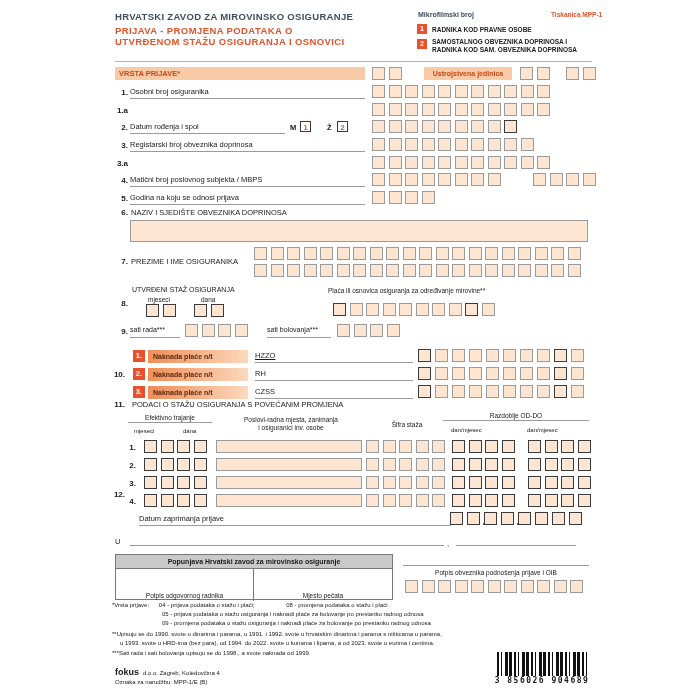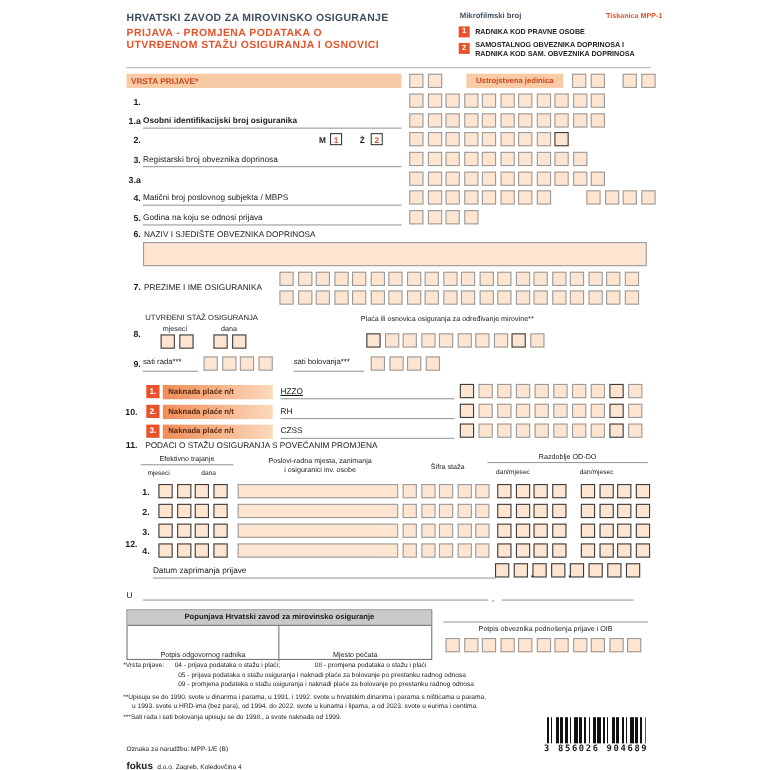--- a/index.html
+++ b/index.html
@@ -76,51 +76,52 @@
   <div class="abs boxes" style="left:520px;top:67px;">
       <span class="bx"></span>
       <span class="bx"></span>
     </div>
   <div class="abs boxes" style="left:566px;top:67px;">
       <span class="bx"></span>
       <span class="bx"></span>
     </div>
 
   <div class="abs num" style="left:98px;top:88px;">1.</div>
+  <div class="abs frow" style="left:130px;top:85px;width:235px;">Osobni broj osiguranika</div>
   <div class="abs boxes" style="left:372px;top:85px;">
       <span class="bx"></span>
       <span class="bx"></span>
       <span class="bx"></span>
       <span class="bx"></span>
       <span class="bx"></span>
       <span class="bx"></span>
       <span class="bx"></span>
       <span class="bx"></span>
       <span class="bx"></span>
       <span class="bx"></span>
       <span class="bx"></span>
     </div>
 
   <div class="abs num" style="left:98px;top:106px;">1.a</div>
-  <div class="abs frow" style="left:130px;top:103px;width:235px;font-weight:bold;">Osobni identifikacijski broj osiguranika</div>
   <div class="abs boxes" style="left:372px;top:103px;">
       <span class="bx"></span>
       <span class="bx"></span>
       <span class="bx"></span>
       <span class="bx"></span>
       <span class="bx"></span>
       <span class="bx"></span>
       <span class="bx"></span>
       <span class="bx"></span>
       <span class="bx"></span>
       <span class="bx"></span>
       <span class="bx"></span>
     </div>
 
   <div class="abs num" style="left:98px;top:123px;">2.</div>
+  <div class="abs frow" style="left:130px;top:120px;width:155px;">Datum rođenja i spol</div>
   <div class="abs lbl" style="left:290px;top:123px;font-weight:bold;">M</div>
   <div class="abs mini" style="left:300px;top:121px;">1</div>
   <div class="abs lbl" style="left:327px;top:123px;font-weight:bold;">Ž</div>
   <div class="abs mini" style="left:337px;top:121px;">2</div>
   <div class="abs boxes" style="left:372px;top:120px;">
       <span class="bx"></span>
       <span class="bx"></span>
       <span class="bx"></span>
       <span class="bx"></span>
       <span class="bx"></span>
@@ -510,21 +511,21 @@
     <span>*Vrsta prijave:</span>
     <span style="margin-left:8px;">04 - prijava podataka o stažu i plaći;</span>
     <span style="margin-left:30px;">08 - promjena podataka o stažu i plaći</span>
   </div>
   <div class="abs fn" style="left:162px;top:610px;">05 - prijava podataka o stažu osiguranja i naknadi plaće za bolovanje po prestanku radnog odnosa</div>
   <div class="abs fn" style="left:162px;top:619px;">09 - promjena podataka o stažu osiguranja i naknadi plaće za bolovanje po prestanku radnog odnosa</div>
   <div class="abs fn" style="left:112px;top:630px;">**Upisuju se do 1990. svote u dinarima i parama, u 1991. i 1992. svote u hrvatskim dinarima i parama s ništicama u parama,</div>
   <div class="abs fn" style="left:120px;top:639px;">u 1993. svote u HRD-ima (bez para), od 1994. do 2022. svote u kunama i lipama, a od 2023. svote u eurima i centima.</div>
   <div class="abs fn" style="left:112px;top:649px;">***Sati rada i sati bolovanja upisuju se do 1998., a svote naknada od 1999.</div>
 
-  <div class="abs" style="left:115px;top:691px;display:flex;align-items:baseline;gap:4px;text-align:right;">
+  <div class="abs" style="left:115px;top:667px;display:flex;align-items:baseline;gap:4px;text-align:right;">
     <span style="font-size:9px;font-weight:bold;">fokus</span>
     <span class="tiny">d.o.o. Zagreb, Koledovčina 4</span>
   </div>
   <div class="abs tiny" style="left:115px;top:679px;">Oznaka za narudžbu: MPP-1/E  (B)</div>
 
   <div class="abs barcode-bars" style="left:497px;top:652px;width:90px;height:24px;"></div>
   <div class="abs barcode-digits" style="left:492px;top:676px;width:100px;">3 856026 904689</div>
 
 </div>
 

